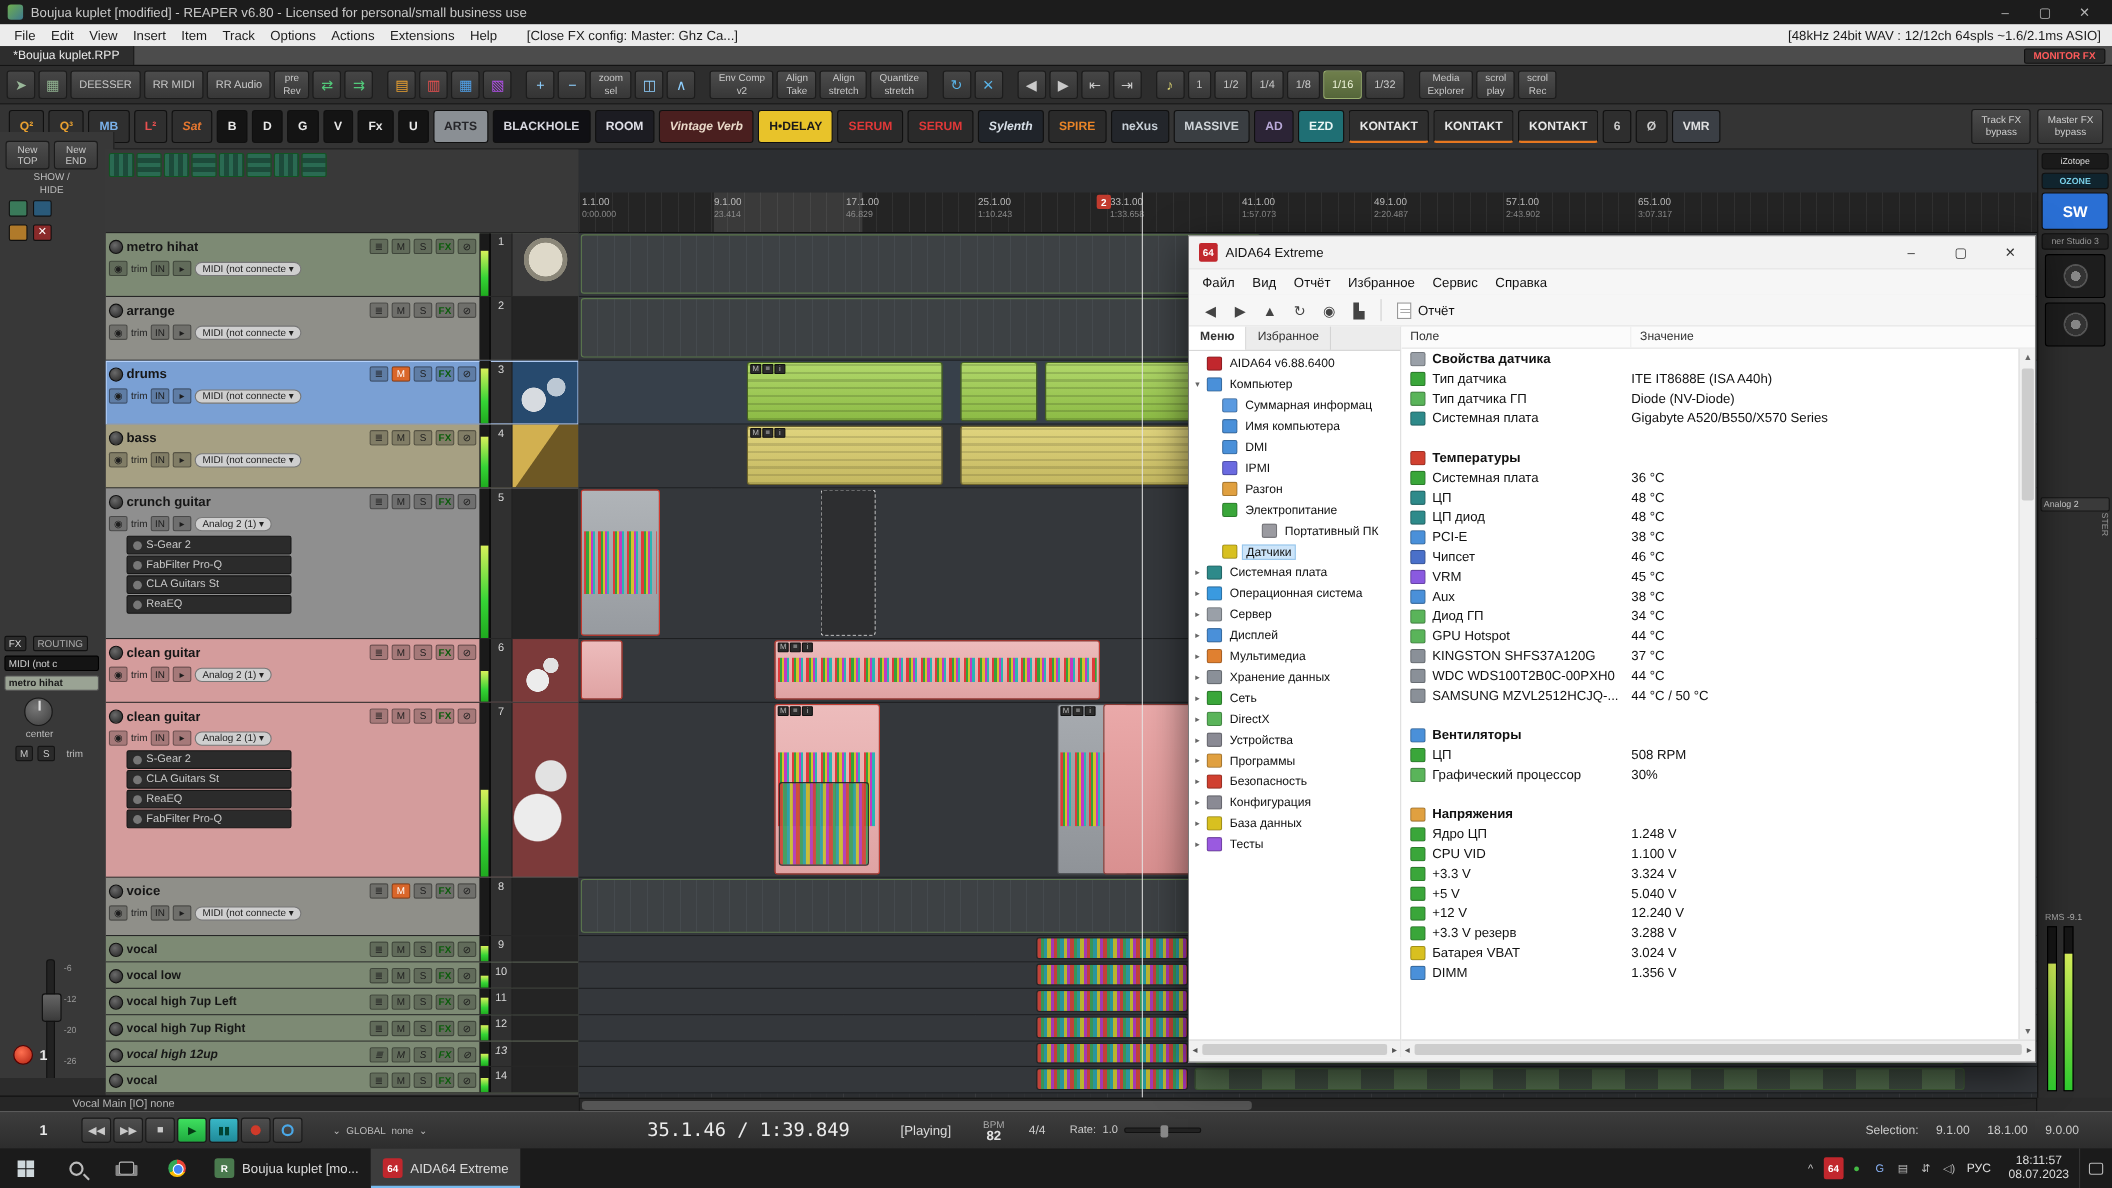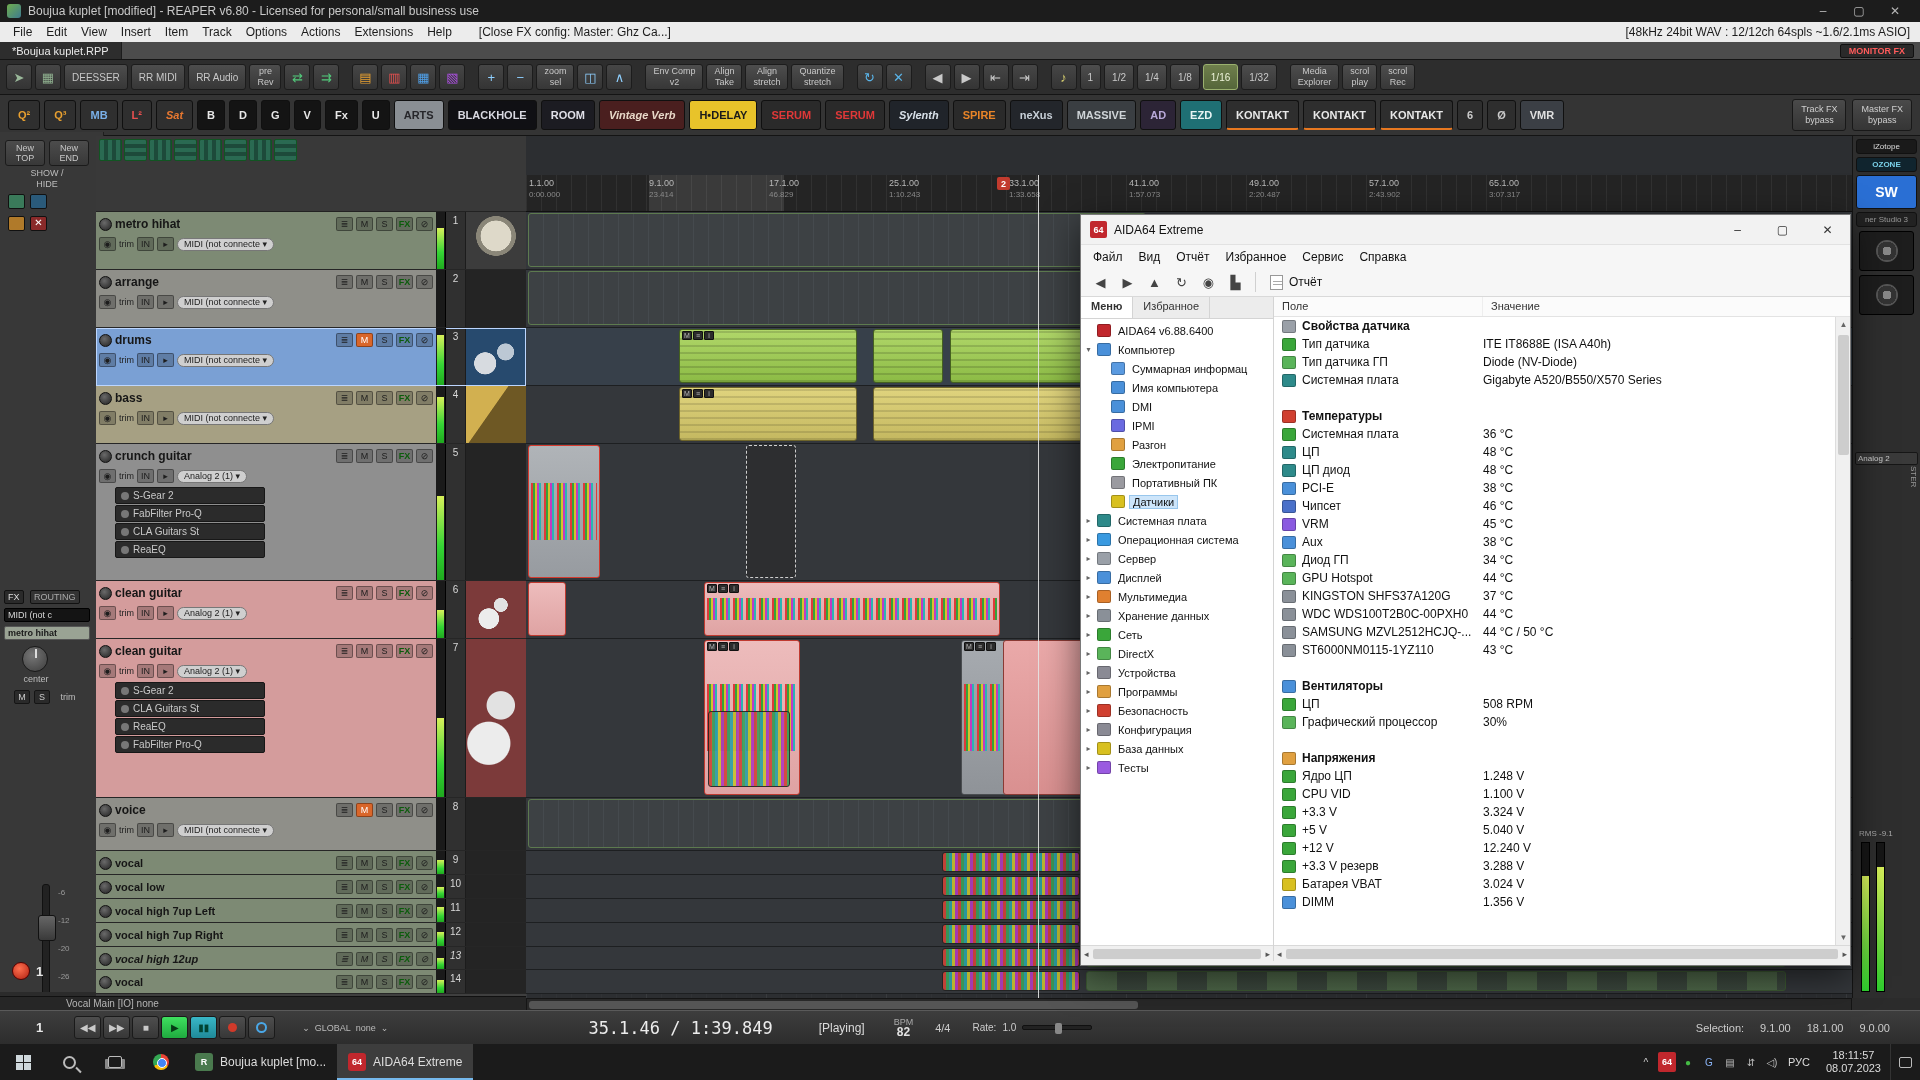--- a/index.html
+++ b/index.html
@@ -26,21 +26,21 @@
 .tb-stack{flex-direction:column;line-height:11px;font-size:9px;justify-content:center;text-align:center}
 .tb-icon{width:26px;height:26px;background:linear-gradient(#464646,#343434);border:1px solid #1c1c1c;border-radius:3px;display:flex;align-items:center;justify-content:center;font-size:13px}
 .tb-sep{width:7px;height:26px}
 .toolbar2{position:absolute;left:0;top:95px;width:1920px;height:41px;background:#343434;display:flex;align-items:center;gap:4px;padding:0 8px;border-bottom:1px solid #141414}
 .pg{height:30px;border-radius:3px;border:1px solid #101010;display:flex;align-items:center;justify-content:center;padding:0 9px;font-size:11px;font-weight:bold;white-space:nowrap}
 .pg.it{font-style:italic}
 .bypass{margin-left:auto;display:flex;gap:6px}
 .byp-btn{height:32px;background:linear-gradient(#4a4a4a,#353535);border:1px solid #181818;border-radius:3px;color:#cfcfcf;font-size:9px;line-height:11px;padding:2px 8px;text-align:center;display:flex;align-items:center}
 
 
-.leftcol{position:absolute;left:0;top:132px;width:104px;height:860px;background:#383838;border-right:1px solid #1e1e1e;overflow:hidden}
+.leftcol{position:absolute;left:0;top:120px;width:104px;height:860px;background:#383838;border-right:1px solid #1e1e1e;overflow:hidden}
 .lc-btn{position:absolute;background:linear-gradient(#4c4c4c,#383838);border:1px solid #1b1b1b;border-radius:3px;color:#c8c8c8;font-size:9px;line-height:10px;text-align:center;padding:2px 3px}
 .lc-lab{position:absolute;color:#bdbdbd;font-size:9px;line-height:11px;text-align:center}
 .lc-ic{position:absolute;width:17px;height:15px;border-radius:2px;border:1px solid #111}
 .mix-chip{position:absolute;font-size:9px;padding:1px 3px;border-radius:2px;white-space:nowrap;overflow:hidden}
 .knob{position:absolute;width:26px;height:26px;border-radius:50%;background:radial-gradient(circle at 40% 35%,#777,#3c3c3c);border:1px solid #181818}
 .knob:after{content:"";position:absolute;left:12px;top:2px;width:2px;height:9px;background:#ddd}
 .msbtn{position:absolute;width:16px;height:14px;background:#2a2a2a;border:1px solid #151515;border-radius:2px;color:#ccc;font-size:9px;display:flex;align-items:center;justify-content:center}
 .fader{position:absolute;left:42px;top:752px;width:8px;height:226px;background:#222;border:1px solid #111;border-radius:3px}
 .fader .fthumb{position:absolute;left:-5px;top:30px;width:18px;height:26px;background:linear-gradient(#666,#3a3a3a);border:1px solid #111;border-radius:3px}
 .scale-num{position:absolute;left:58px;color:#9a9a9a;font-size:8px}
@@ -1047,21 +1047,21 @@
             <div class="titem" style="padding-left: 17px;">
               <span class="arr"></span>
               <span class="ticn" style="background: rgb(224, 160, 64);"></span>
               <span class="tlbl">Разгон</span>
             </div>
             <div class="titem" style="padding-left: 17px;">
               <span class="arr"></span>
               <span class="ticn" style="background: rgb(58, 166, 58);"></span>
               <span class="tlbl">Электропитание</span>
             </div>
-            <div class="titem" style="padding-left: 17px;">
+            <div class="titem" style="padding-left: 17px; margin-left: 36px;">
               <span class="arr"></span>
               <span class="ticn" style="background: rgb(154, 154, 160);"></span>
               <span class="tlbl">Портативный ПК</span>
             </div>
             <div class="titem sel" style="padding-left: 17px;">
               <span class="arr"></span>
               <span class="ticn" style="background: rgb(216, 192, 32);"></span>
               <span class="tlbl">Датчики</span>
             </div>
             <div class="titem" style="padding-left: 3px;">
@@ -1224,25 +1224,20 @@
             <div class="frow">
               <span class="ficn" style="background: rgb(138, 144, 152);"></span>
               <span class="flab">WDC WDS100T2B0C-00PXH0</span>
               <span class="fval">44 °C</span>
             </div>
             <div class="frow">
               <span class="ficn" style="background: rgb(138, 144, 152);"></span>
               <span class="flab">SAMSUNG MZVL2512HCJQ-...</span>
               <span class="fval">44 °C / 50 °C</span>
             </div>
-            <div class="frow">
-              <span class="ficn" style="background: rgb(138, 144, 152);"></span>
-              <span class="flab">ST6000NM0115-1YZ110</span>
-              <span class="fval">43 °C</span>
-            </div>
             <div class="frow"></div>
             <div class="frow sec">
               <span class="ficn" style="background: rgb(74, 144, 217);"></span>
               <span class="flab">Вентиляторы</span>
             </div>
             <div class="frow">
               <span class="ficn" style="background: rgb(58, 166, 58);"></span>
               <span class="flab">ЦП</span>
               <span class="fval">508 RPM</span>
             </div>

